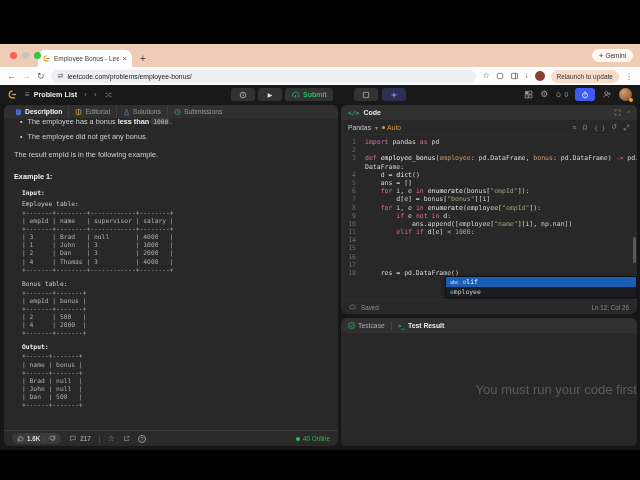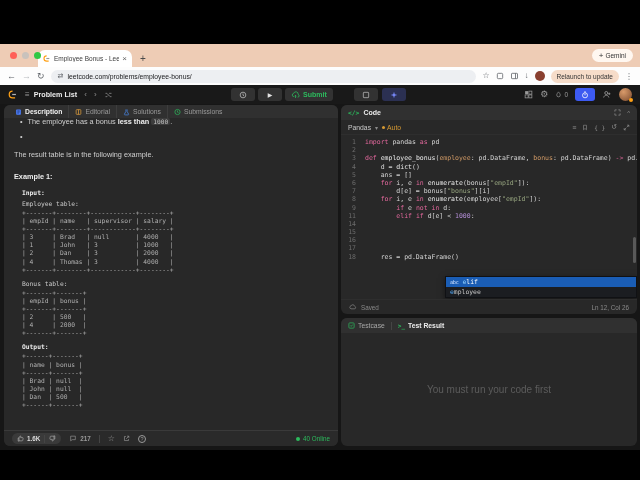--- a/index.html
+++ b/index.html
@@ -130,21 +130,21 @@
     font-size:6.3px;color:#8a8a8a;border-top:1px solid #2e2e2e;}
   .lncol{margin-left:auto;}
 
   
   .console-panel{left:341px;top:214px;width:296px;height:128px;}
   .cs-header{height:15px;background:#303030;display:flex;align-items:center;gap:6px;padding:0 7px;flex:none;}
   .cs-tab{display:flex;align-items:center;gap:3px;font-size:6.8px;color:#a8a8a8;}
   .cs-tab.active .cs-label{color:#ececec;font-weight:bold;}
   .cs-sep{width:1px;height:8px;background:#454545;}
   .term-ic{color:#2cbb5d;font-family:"DejaVu Sans Mono",monospace;font-size:6px;font-weight:bold;}
-  .cs-body{flex:1;display:flex;align-items:center;justify-content:center;color:#5c5c5c;font-size:10px;}
+  .cs-body{flex:1;display:flex;align-items:center;justify-content:flex-end;color:#5c5c5c;font-size:13px;}
 </style>
 </head>
 <body>
 
 <div class="browser">
 
   <div class="tabstrip">
     <div class="traffic">
       <span class="tl red"></span>
       <span class="tl gray"></span>
@@ -310,22 +310,23 @@
         </div>
       </div>
 
       <div class="lp-content">
         <div class="bullet clipped">
           <span class="dot">•</span>
           <span><span>The employee has a bonus </span><span class="b">less than</span> <span class="codechip">1000</span><span>.</span></span>
         </div>
         <div class="bullet">
           <span class="dot">•</span>
-        </div>
-        <div class="para">The result table is in the following example.</div>
+          <span>The employee did not get any bonus.</span>
+        </div>
+        <div class="para">The result empId is in the following example.</div>
         <div class="example-title">Example 1:</div>
 
         <div class="example">
           <div class="lbl-b">Input:</div>
           <div class="lbl">Employee table:</div>
           <pre>+-------+--------+------------+--------+
 | empId | name   | supervisor | salary |
 +-------+--------+------------+--------+
 | 3     | Brad   | null       | 4000   |
 | 1     | John   | 3          | 1000   |
@@ -420,26 +421,28 @@
                 <path d="M14 4h6v6M20 4l-7 7M10 20H4v-6M4 20l7-7" fill="none" stroke="currentColor" stroke-width="2.4"></path>
               </svg>
           </span>
         </span>
       </div>
       <div class="cp-body">
         <div id="code-lines">
             <div class="code-row"><span class="ln">1</span><span><span class="tk-k">import</span><span class="tk-c"> pandas </span><span class="tk-k">as</span><span class="tk-c"> pd</span></span></div>
             <div class="code-row"><span class="ln">2</span><span></span></div>
             <div class="code-row"><span class="ln">3</span><span><span class="tk-k">def</span><span class="tk-c"> </span><span class="tk-f">employee_bonus</span><span class="tk-c">(</span><span class="tk-p">employee</span><span class="tk-c">: pd.DataFrame, </span><span class="tk-p">bonus</span><span class="tk-c">: pd.DataFrame) </span><span class="tk-k">-&gt;</span><span class="tk-c"> pd.</span></span></div>
+            <div class="code-row"><span class="ln"></span><span><span class="tk-c">DataFrame:</span></span></div>
             <div class="code-row"><span class="ln">4</span><span><span class="tk-c">    d = </span><span class="tk-f">dict</span><span class="tk-c">()</span></span></div>
             <div class="code-row"><span class="ln">5</span><span><span class="tk-c">    ans = []</span></span></div>
             <div class="code-row"><span class="ln">6</span><span><span class="tk-c">    </span><span class="tk-k">for</span><span class="tk-c"> i, e </span><span class="tk-k">in</span><span class="tk-c"> </span><span class="tk-f">enumerate</span><span class="tk-c">(bonus[</span><span class="tk-s">"empId"</span><span class="tk-c">]):</span></span></div>
             <div class="code-row"><span class="ln">7</span><span><span class="tk-c">        d[e] = bonus[</span><span class="tk-s">"bonus"</span><span class="tk-c">][i]</span></span></div>
             <div class="code-row"><span class="ln">8</span><span><span class="tk-c">    </span><span class="tk-k">for</span><span class="tk-c"> i, e </span><span class="tk-k">in</span><span class="tk-c"> </span><span class="tk-f">enumerate</span><span class="tk-c">(employee[</span><span class="tk-s">"empId"</span><span class="tk-c">]):</span></span></div>
             <div class="code-row"><span class="ln">9</span><span><span class="tk-c">        </span><span class="tk-k">if</span><span class="tk-c"> e </span><span class="tk-k">not</span><span class="tk-c"> </span><span class="tk-k">in</span><span class="tk-c"> d:</span></span></div>
+            <div class="code-row"><span class="ln">10</span><span><span class="tk-c">            ans.append([employee[</span><span class="tk-s">"name"</span><span class="tk-c">][i], np.nan])</span></span></div>
             <div class="code-row"><span class="ln">11</span><span><span class="tk-c">        </span><span class="tk-k">elif</span><span class="tk-c"> </span><span class="tk-k">if</span><span class="tk-c"> d[e] &lt; </span><span class="tk-n">1000</span><span class="tk-c">:</span></span></div>
             <div class="code-row"><span class="ln">14</span><span></span></div>
             <div class="code-row"><span class="ln">15</span><span></span></div>
             <div class="code-row"><span class="ln">16</span><span></span></div>
             <div class="code-row"><span class="ln">17</span><span></span></div>
             <div class="code-row"><span class="ln">18</span><span><span class="tk-c">    res = pd.DataFrame()</span></span></div>
           </div>
         <div class="scroll-thumb"></div>
         <div class="suggest" id="suggest-popup">
             <div class="sg-row sel">

